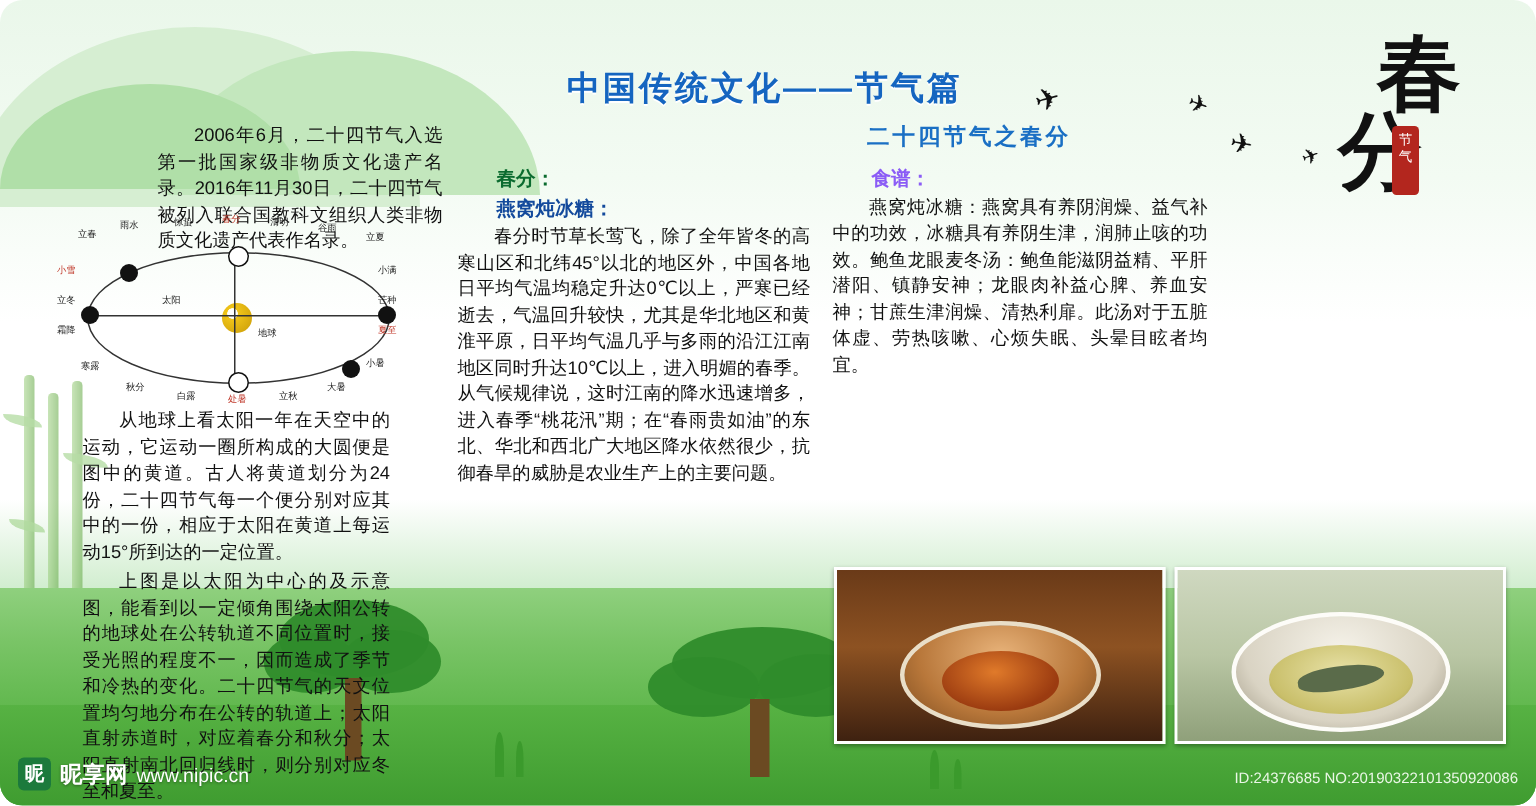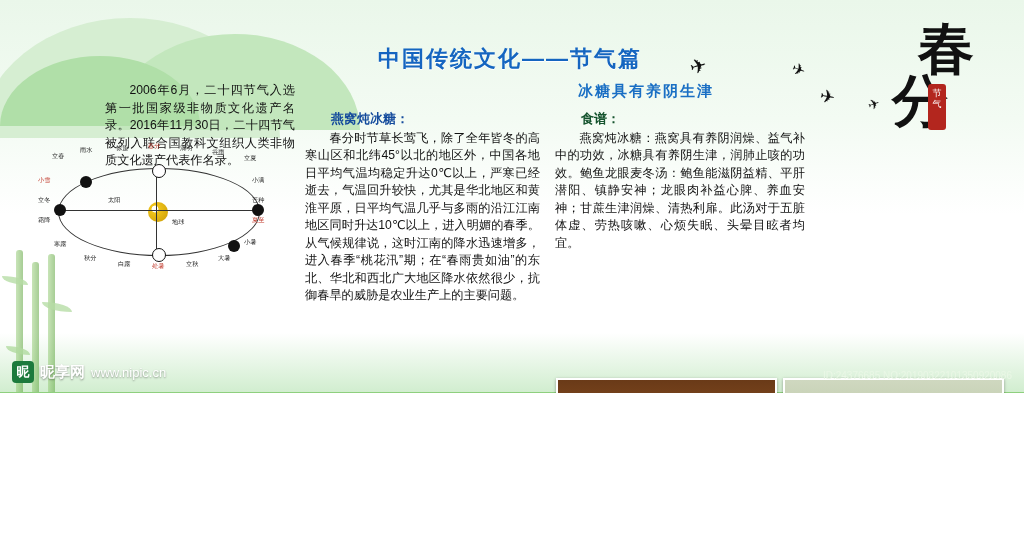--- a/index.html
+++ b/index.html
@@ -1,17 +1,17 @@
 <!DOCTYPE html>
 <html><head>
 <meta charset="utf-8">
 <style>
   html,body{margin:0;padding:0;}
   body{width:1024px;height:537px;overflow:hidden;font-family:"Liberation Sans","DejaVu Sans",sans-serif;background:#ffffff;}
-  #page{position:relative;width:1024px;height:393px;overflow:hidden;}
+  #page{position:relative;width:1024px;height:537px;overflow:hidden;border-radius:15px;}
 
   
   .bg-sky{position:absolute;left:0;top:0;width:1024px;height:537px;
     background:linear-gradient(to bottom,#eaf7ea 0%,#f3fbf3 22%,#ffffff 40%,#ffffff 62%,#cdeccb 74%,#9fd98f 86%,#6cc05a 100%);}
   .hill{position:absolute;border-radius:50% 50% 0 0 / 100% 100% 0 0;}
   .hill1{left:-20px;top:18px;width:300px;height:120px;background:#d6eed2;}
   .hill2{left:110px;top:34px;width:250px;height:96px;background:#c3e7bd;}
   .hill3{left:0px;top:56px;width:200px;height:70px;background:#b0dfa8;}
 
   .band-green{position:absolute;left:0;top:392px;width:1024px;height:145px;
@@ -37,21 +37,21 @@
   .swallow{position:absolute;color:#111;font-size:20px;transform:rotate(-15deg);}
   .brush-title{position:absolute;right:22px;top:14px;width:150px;height:105px;}
   .brush-char{position:absolute;font-family:"Liberation Serif","DejaVu Serif",serif;font-size:56px;color:#111;font-weight:bold;}
   .seal{position:absolute;left:76px;top:70px;width:18px;height:46px;background:#b3261e;border-radius:3px;}
   .seal-txt{position:absolute;left:77px;top:74px;width:16px;color:#fff;font-size:9px;line-height:11px;text-align:center;}
 
   
   .col{position:absolute;color:#111;font-size:12.2px;line-height:17.5px;text-align:justify;}
   .col p{margin:0 0 2px 0;text-indent:2em;}
   .sec-h{font-size:13px;font-weight:bold;color:#0b6b2f;margin:3px 0 1px 0;text-indent:0;}
-  .sec-h.brown{color:#14532d;}
+  .sec-h.brown{color:#8b5cf6;}
   .sec-h.blue{color:#134a9c;}
 
   .colL{left:60px;top:82px;width:190px;margin-left:45px;}
   .colL2{left:55px;top:272px;width:205px;}
   .colM{left:305px;top:110px;width:235px;}
   .colR{left:555px;top:110px;width:250px;}
 
   
   .diagram{position:absolute;left:52px;top:150px;width:212px;height:120px;}
   .ellipse{position:absolute;left:6px;top:18px;width:200px;height:86px;border:1px solid #333;border-radius:50%;}
@@ -118,21 +118,21 @@
     <div class="crown" style="left:0px;top:20px;width:74px;height:40px;"></div>
     <div class="crown" style="left:74px;top:18px;width:76px;height:42px;"></div>
     <div class="trunk" style="left:68px;top:48px;width:13px;height:52px;"></div>
   </div>
   <i class="grassblade" style="left:330px;top:488px;width:6px;height:30px;"></i>
   <i class="grassblade" style="left:344px;top:494px;width:5px;height:24px;"></i>
   <i class="grassblade" style="left:620px;top:500px;width:6px;height:26px;"></i>
   <i class="grassblade" style="left:636px;top:506px;width:5px;height:20px;"></i>
 
   <div class="header-title">中国传统文化——节气篇</div>
-  <div class="header-sub">冰糖具有养阴生津</div>
+  <div class="header-sub">二十四节气之春分</div>
   <div class="swallow" style="left:690px;top:54px;">✈</div>
   <div class="swallow" style="left:792px;top:60px;font-size:16px;transform:rotate(20deg);">✈</div>
   <div class="swallow" style="left:820px;top:86px;font-size:18px;transform:rotate(10deg);">✈</div>
   <div class="swallow" style="left:868px;top:96px;font-size:14px;transform:rotate(-20deg);">✈</div>
 
   <div class="brush-title">
     <div class="brush-char" style="left:66px;top:-2px;">春</div>
     <div class="brush-char" style="left:40px;top:50px;">分</div>
     <div class="seal"></div>
     <div class="seal-txt">节气</div>
@@ -171,22 +171,27 @@
     <div class="dlabel" style="left:66px;top:110px;">白露</div>
     <div class="dlabel" style="left:32px;top:104px;">秋分</div>
     <div class="dlabel" style="left:2px;top:90px;">寒露</div>
     <div class="dlabel" style="left:-14px;top:66px;">霜降</div>
     <div class="dlabel" style="left:-14px;top:46px;">立冬</div>
     <div class="dlabel red" style="left:-14px;top:26px;">小雪</div>
     <div class="dlabel" style="left:56px;top:46px;">太阳</div>
     <div class="dlabel" style="left:120px;top:68px;">地球</div>
   </div>
 
+  <div class="col colL2">
+    <p>从地球上看太阳一年在天空中的运动，它运动一圈所构成的大圆便是图中的黄道。古人将黄道划分为24份，二十四节气每一个便分别对应其中的一份，相应于太阳在黄道上每运动15°所到达的一定位置。</p>
+    <p>上图是以太阳为中心的及示意图，能看到以一定倾角围绕太阳公转的地球处在公转轨道不同位置时，接受光照的程度不一，因而造成了季节和冷热的变化。二十四节气的天文位置均匀地分布在公转的轨道上；太阳直射赤道时，对应着春分和秋分；太阳直射南北回归线时，则分别对应冬至和夏至。</p>
+  </div>
 
   <div class="col colM">
+    <p class="sec-h">春分：</p>
     <p class="sec-h blue">燕窝炖冰糖：</p>
     <p>春分时节草长莺飞，除了全年皆冬的高寒山区和北纬45°以北的地区外，中国各地日平均气温均稳定升达0℃以上，严寒已经逝去，气温回升较快，尤其是华北地区和黄淮平原，日平均气温几乎与多雨的沿江江南地区同时升达10℃以上，进入明媚的春季。从气候规律说，这时江南的降水迅速增多，进入春季“桃花汛”期；在“春雨贵如油”的东北、华北和西北广大地区降水依然很少，抗御春旱的威胁是农业生产上的主要问题。</p>
 
   </div>
 
   <div class="col colR">
     <p class="sec-h brown">食谱：</p>
     <p>燕窝炖冰糖：燕窝具有养阴润燥、益气补中的功效，冰糖具有养阴生津，润肺止咳的功效。鲍鱼龙眼麦冬汤：鲍鱼能滋阴益精、平肝潜阳、镇静安神；龙眼肉补益心脾、养血安神；甘蔗生津润燥、清热利扉。此汤对于五脏体虚、劳热咳嗽、心烦失眠、头晕目眩者均宜。</p>
   </div>
 

